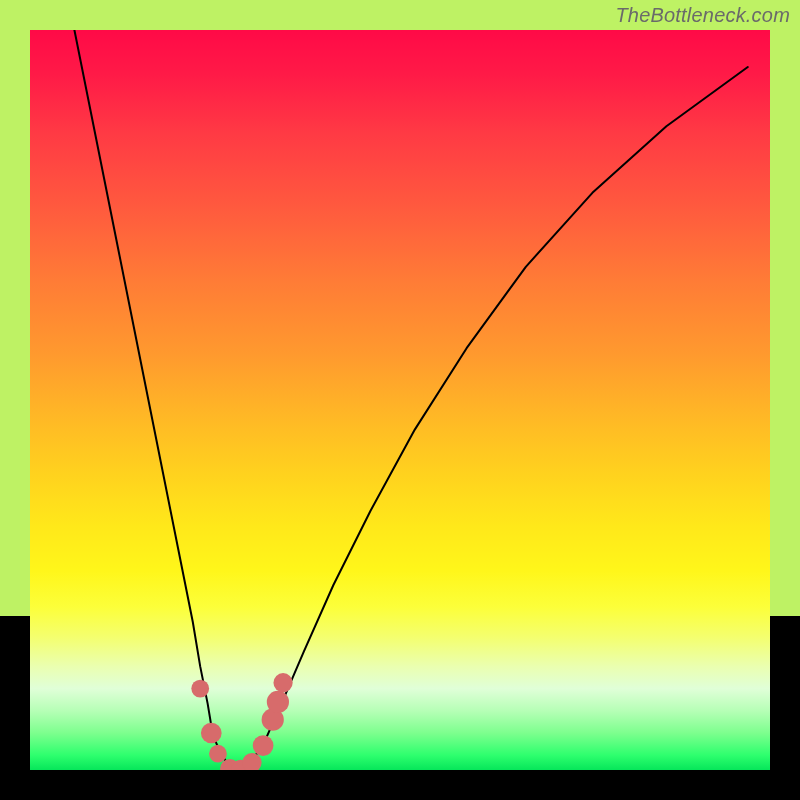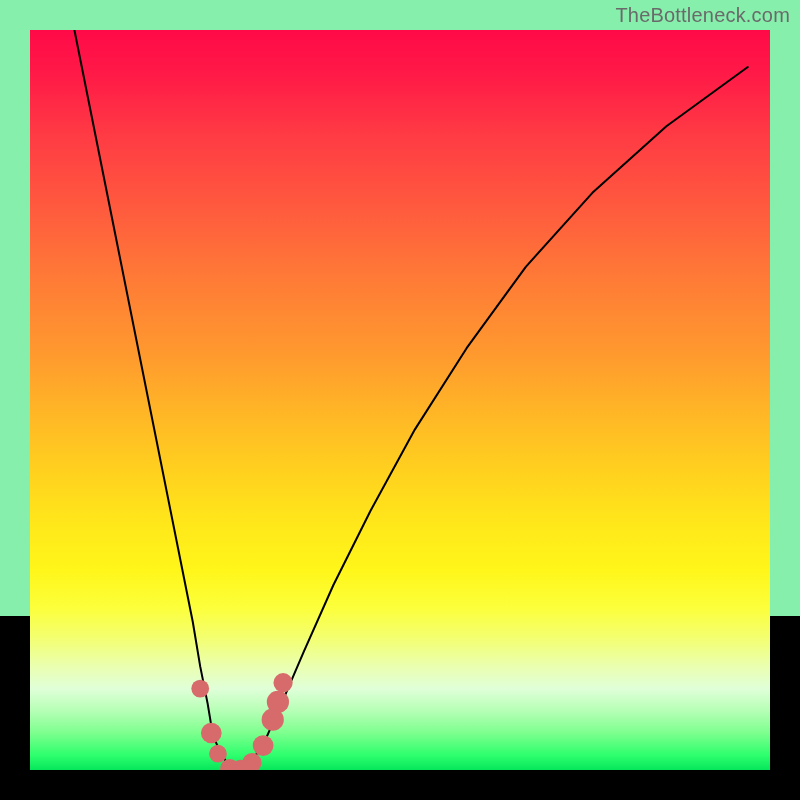--- a/index.html
+++ b/index.html
@@ -8,21 +8,22 @@
     width: 800px;
     height: 800px;
     background: #000;
     overflow: hidden;
     font-family: Arial, Helvetica, sans-serif;
   }
   .frame {
     position: absolute;
     top: 0; left: 0;
     width: 800px; height: 616px;
-    background: #86efac;
+    background: #bef264;
+    font-style: italic;
   }
   .plot-area {
     position: absolute;
     top: 30px;
     left: 30px;
     width: 740px;
     height: 740px;
     overflow: hidden;
   }
   .gradient-bg {

